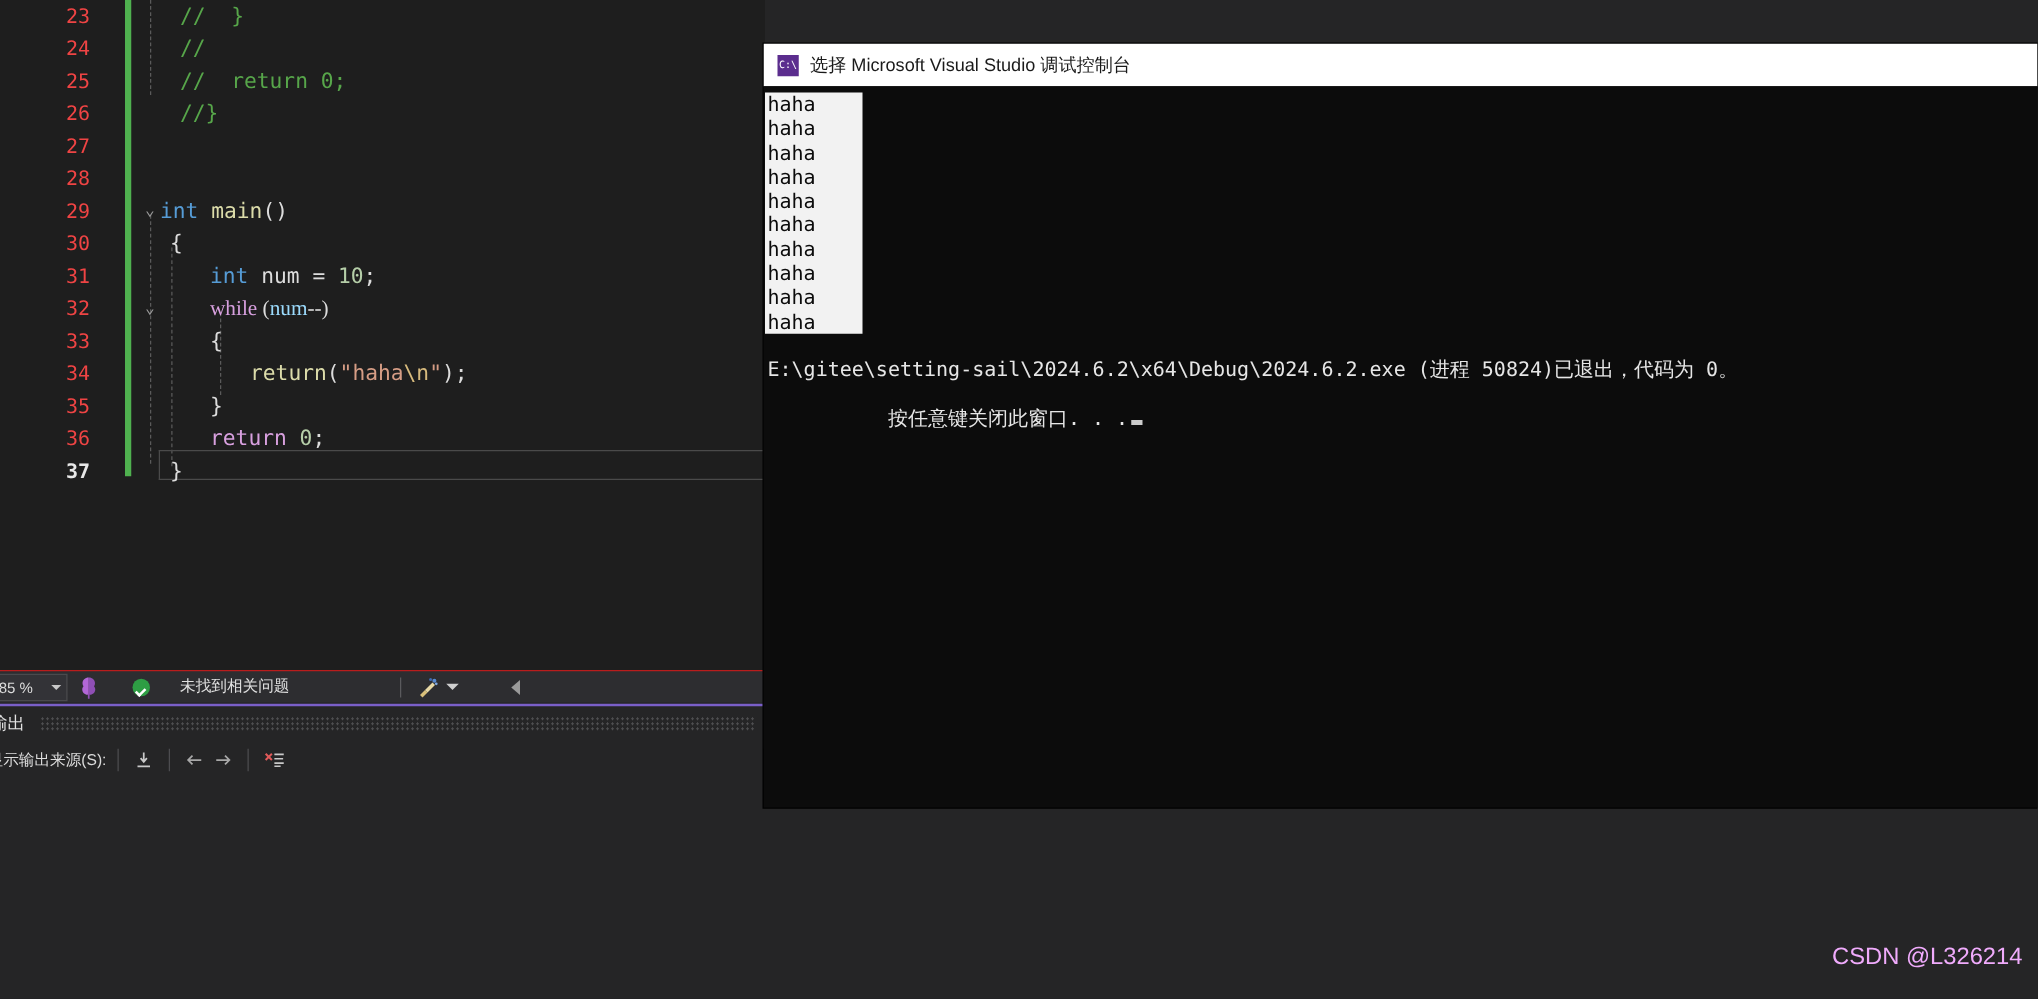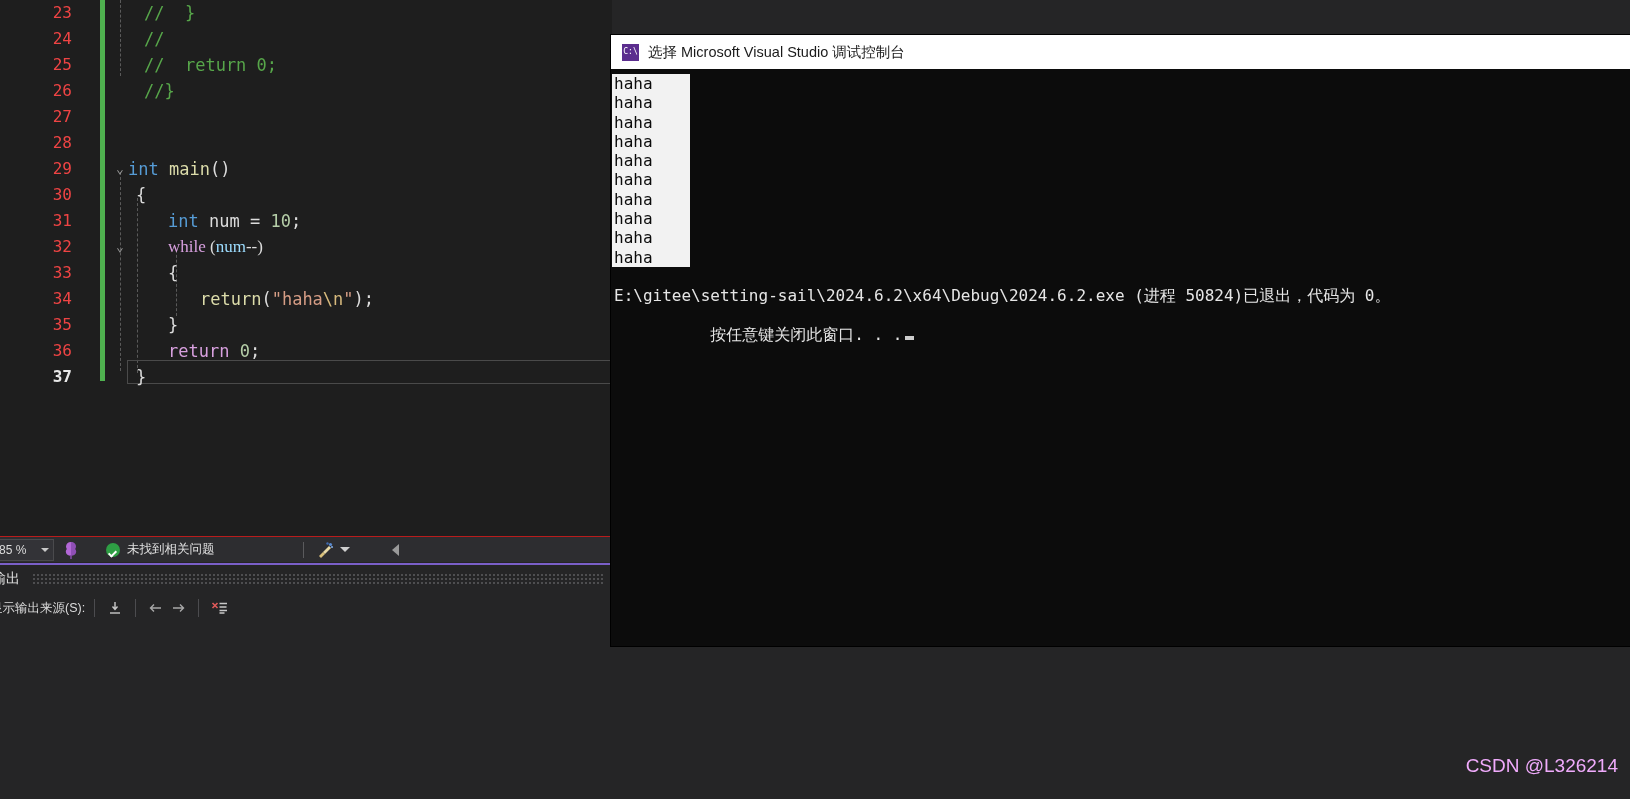--- a/index.html
+++ b/index.html
@@ -73,21 +73,21 @@
   }
   .zoom-combo .caret-dn {
     position: absolute; right: 4px; top: 8px;
     width: 0; height: 0; border-left: 4px solid transparent;
     border-right: 4px solid transparent; border-top: 4px solid #c8c8c8;
   }
   .st-icon-brain {
     width: 22px; height: 22px; margin-left: 6px; position: relative;
   }
   .st-ok {
-    margin-left: 24px; display: flex; align-items: center; gap: 7px;
+    margin-left: 24px; display: flex; align-items: center; gap: 24px;
     color: #e0e0e0; font-size: 12.5px;
   }
   .ok-dot {
     width: 14px; height: 14px; border-radius: 50%;
     background: #2e9e44; position: relative;
   }
   .ok-dot::after {
     content: ""; position: absolute; left: 3.5px; top: 6px;
     width: 3px; height: 6px; border: solid #ffffff;
     border-width: 0 2px 2px 0; transform: rotate(45deg);

